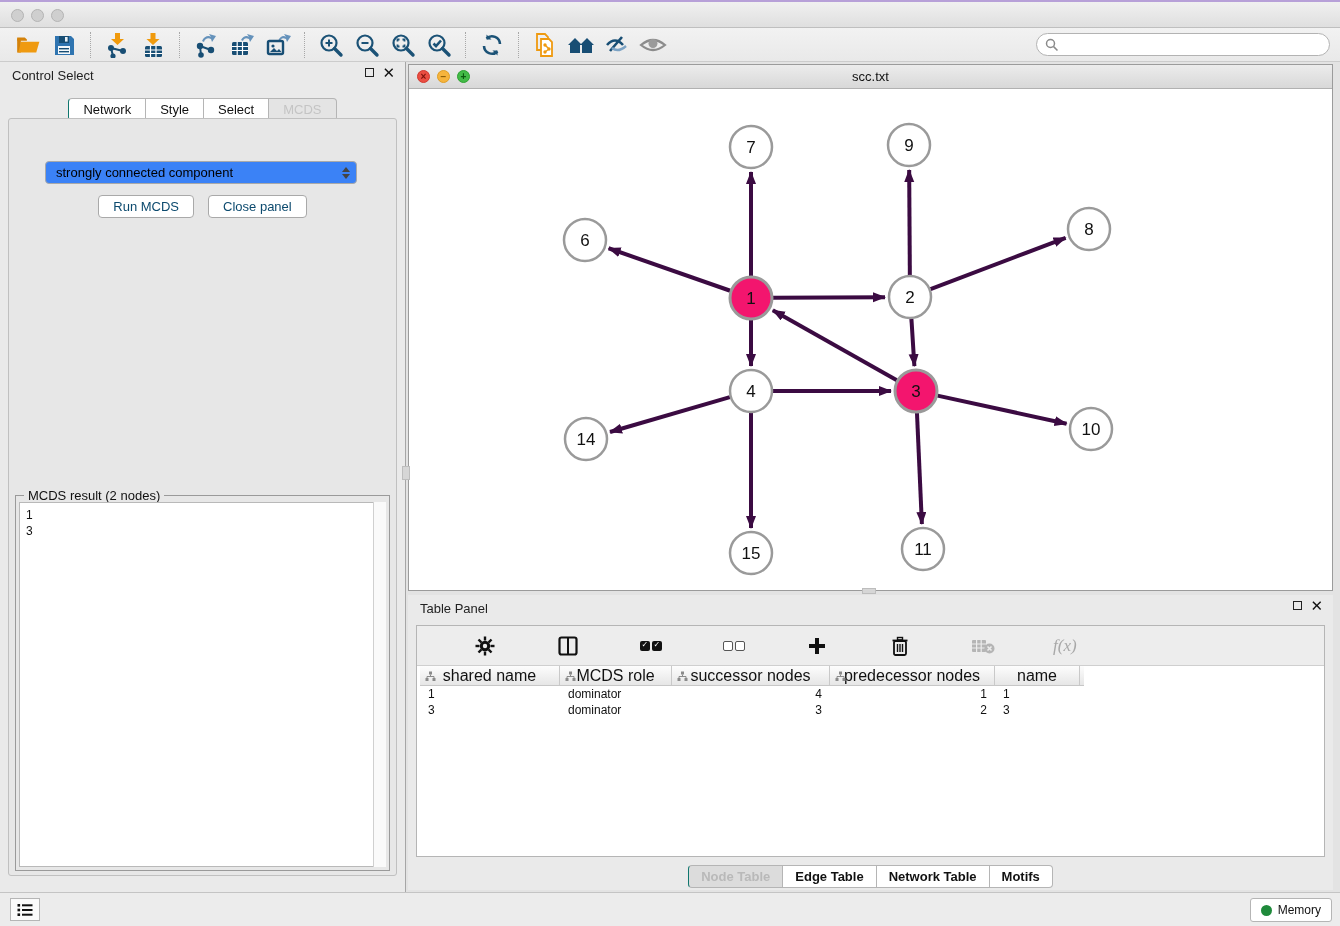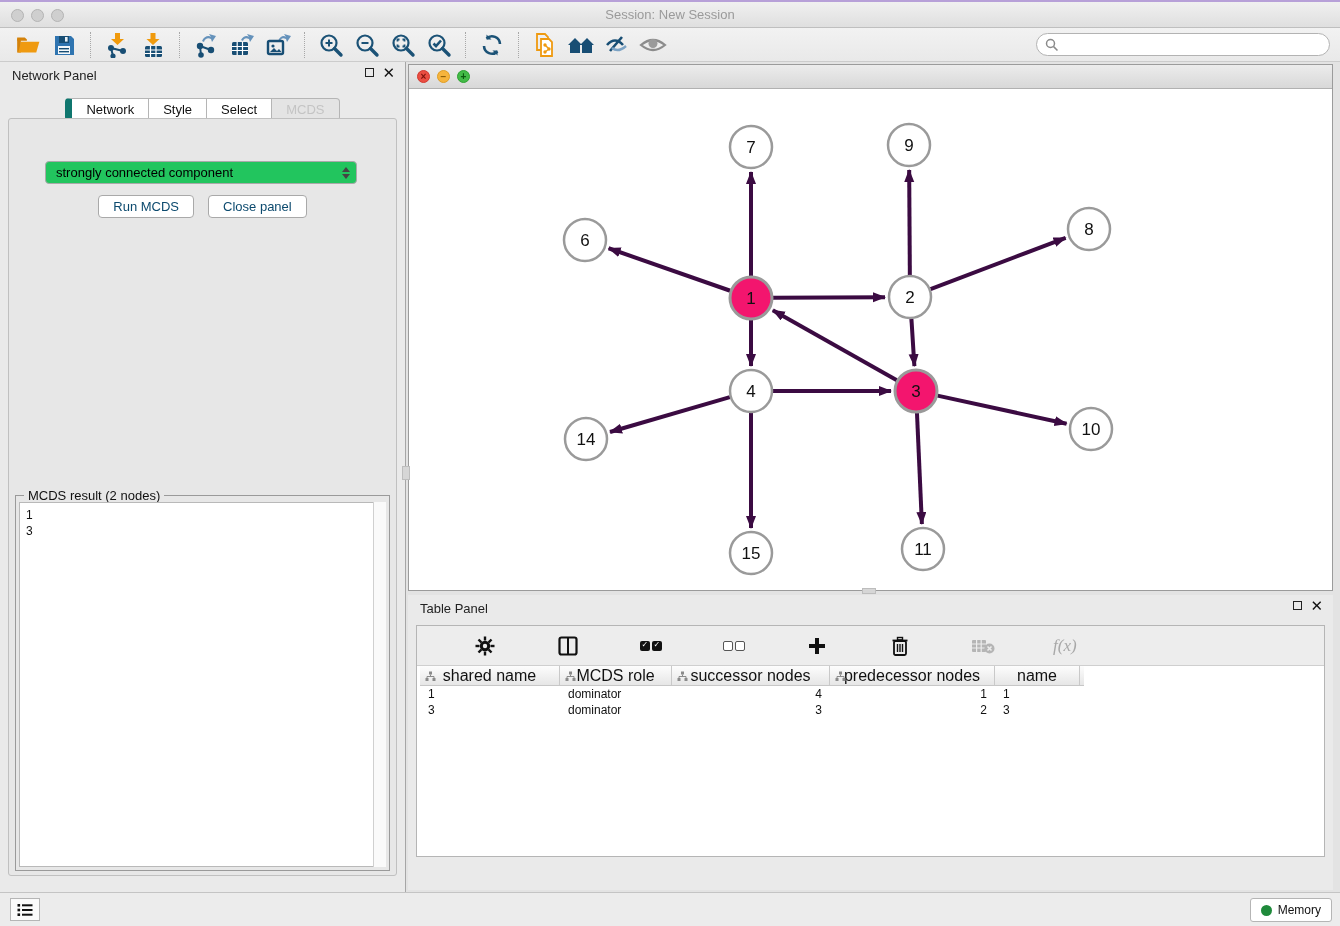--- a/index.html
+++ b/index.html
@@ -27,28 +27,28 @@
   .control-panel { position:absolute; left:0; top:62px; width:406px; height:830px;
     background:#eaeaea; border-right:1px solid #a6a6a6; }
   .panel-head { position:absolute; left:0; top:0; width:100%; height:26px; }
   .panel-title { position:absolute; left:12px; top:6px; font-size:13px; color:#222; }
   .panel-icons { position:absolute; right:10px; top:5px; display:flex; gap:8px; align-items:center; }
   .float-ic { width:9px; height:9px; border:1.6px solid #222; display:inline-block; }
   .close-ic { font-size:15px; font-weight:bold; color:#111; line-height:11px; }
 
   .ctl-tabs { position:absolute; top:36px; left:0; width:100%; display:flex; justify-content:center; }
   .tabseg { font-size:13px; padding:3px 14px; background:#fff; border:1px solid #b5b5b5; border-left:none; color:#111; }
-  .tabseg:first-child { border-left:7px solid #0f766e; border-radius:4px 0 0 4px; }
+  .tabseg:first-child { border-left:1px solid #0f766e; border-radius:4px 0 0 4px; }
   .tabseg.last { border-radius:0 4px 4px 0; }
   .tabseg.disabled { background:#e4e4e4; color:#c4c4c4; }
 
   .ctl-body { position:absolute; left:8px; right:8px; top:56px; bottom:16px;
     background:#e7e7e7; border:1px solid #c0c0c0; border-radius:3px; }
   .opt-label { position:absolute; top:20px; width:100%; text-align:center; font-size:13px; color:#111; }
-  .dropdown { position:absolute; left:36px; top:42px; width:312px; height:23px; background:#22c55e;
+  .dropdown { position:absolute; left:36px; top:42px; width:312px; height:23px; background:#3b82f6;
     border:1px solid #a9a9a9; border-radius:4px; font-size:13px; display:flex; align-items:center; padding-left:10px; }
   .dd-stepper { position:absolute; right:4px; top:3px; width:13px; height:16px; display:flex; flex-direction:column; align-items:center; justify-content:center; gap:2px; }
   .dd-stepper i { width:0; height:0; border-left:4px solid transparent; border-right:4px solid transparent; }
   .dd-up { border-bottom:5px solid #444; }
   .dd-down { border-top:5px solid #444; }
   .btn-row { position:absolute; top:76px; width:100%; display:flex; justify-content:center; gap:14px; }
   .pbtn { background:#fff; border:1px solid #a9a9a9; border-radius:4px; font-size:13px; padding:3px 14px; color:#0c4a6e; }
 
   .result-group { position:absolute; left:6px; right:6px; top:376px; bottom:4px; border:1px solid #9a9a9a; }
   .result-legend { position:absolute; left:8px; top:-8px; background:#e7e7e7; font-size:13px; padding:0 4px; color:#111; }
@@ -105,21 +105,20 @@
   .splitter-v { position:absolute; left:402px; top:466px; width:8px; height:14px; background:#d6d6d6; border:1px solid #bdbdbd; }
   .splitter-h { position:absolute; left:862px; top:588px; width:14px; height:6px; background:#d6d6d6; border:1px solid #bdbdbd; }
 </style>
 </head>
 <body>
 
 <div class="titlebar">
   <span class="traffic t1"></span>
   <span class="traffic t2"></span>
   <span class="traffic t3"></span>
-  <div class="win-title">Session: New Session</div>
 </div>
 
 <div class="toolbar">
   <div class="tbtn">
     <svg width="26" height="26" viewBox="0 0 24 24">
       <path d="M2 5h7l2 2v1H2z" fill="#d4820a"></path>
         <rect x="2" y="6" width="3.4" height="13" fill="#d4820a"></rect>
       <path d="M3 19 L5.6 9 L22.5 9 L19.6 19 Z" fill="#ef9a10"></path>
     </svg>
   </div>
@@ -246,21 +245,21 @@
   <div class="searchbox">
     <svg width="14" height="14" viewBox="0 0 14 14">
       <circle cx="5.5" cy="5.5" r="4" fill="none" stroke="#8a8a8a" stroke-width="1.5"></circle>
       <line x1="8.6" y1="8.6" x2="12.5" y2="12.5" stroke="#8a8a8a" stroke-width="1.5"></line>
     </svg>
   </div>
 </div>
 
 <div class="control-panel">
   <div class="panel-head">
-    <span class="panel-title">Network Panel</span>
+    <span class="panel-title">Control Select</span>
     <span class="panel-icons">
       <span class="float-ic"></span>
       <span class="close-ic">✕</span>
     </span>
   </div>
   <div class="ctl-tabs">
     <span class="tabseg">Network</span>
     <span class="tabseg">Style</span>
     <span class="tabseg">Select</span>
     <span class="tabseg last disabled">MCDS</span>
@@ -284,20 +283,21 @@
       <div class="result-scroll"></div>
     </div>
   </div>
 </div>
 
 <div class="net-window">
   <div class="net-titlebar">
     <span class="tl red">×</span>
     <span class="tl yel">−</span>
     <span class="tl grn">+</span>
+    <div class="net-title">scc.txt</div>
   </div>
   <div class="net-canvas">
     <svg id="graph-svg" width="923" height="501">
         <defs>
           <marker id="arrow" markerUnits="userSpaceOnUse" markerWidth="16" markerHeight="12" refX="12" refY="5" orient="auto">
             <path d="M0,0 L13,5 L0,10 Z" fill="#3B0B42"></path>
           </marker>
         </defs>
         <line x1="342" y1="187" x2="342" y2="83" stroke="#3B0B42" stroke-width="4" marker-end="url(#arrow)"></line>
         <line x1="321.23121807335133" y1="201.7434376400866" x2="199.60088855300984" y2="159.24609359081066" stroke="#3B0B42" stroke-width="4" marker-end="url(#arrow)"></line>
@@ -463,20 +463,26 @@
           <div class="trow" style="margin-left: 3px;">
             <div class="td" style="width: 140px;">3</div>
             <div class="td" style="width: 112px;">dominator</div>
             <div class="td r" style="width: 158px;">3</div>
             <div class="td r" style="width: 165px;">2</div>
             <div class="td" style="width: 85px;">3</div>
           </div>
         </div>
     </div>
   </div>
+  <div class="tp-tabs">
+    <span class="tabseg selected">Node Table</span>
+    <span class="tabseg">Edge Table</span>
+    <span class="tabseg">Network Table</span>
+    <span class="tabseg last">Motifs</span>
+  </div>
 </div>
 
 <div class="statusbar">
   <span class="sb-left">
     <svg width="16" height="14" viewBox="0 0 16 14">
       <rect x="0.5" y="1" width="2.6" height="2.6" fill="#111"></rect>
         <rect x="0.5" y="5.7" width="2.6" height="2.6" fill="#111"></rect>
         <rect x="0.5" y="10.4" width="2.6" height="2.6" fill="#111"></rect>
       <rect x="5" y="1.3" width="10.5" height="2" fill="#111"></rect>
         <rect x="5" y="6" width="10.5" height="2" fill="#111"></rect>

